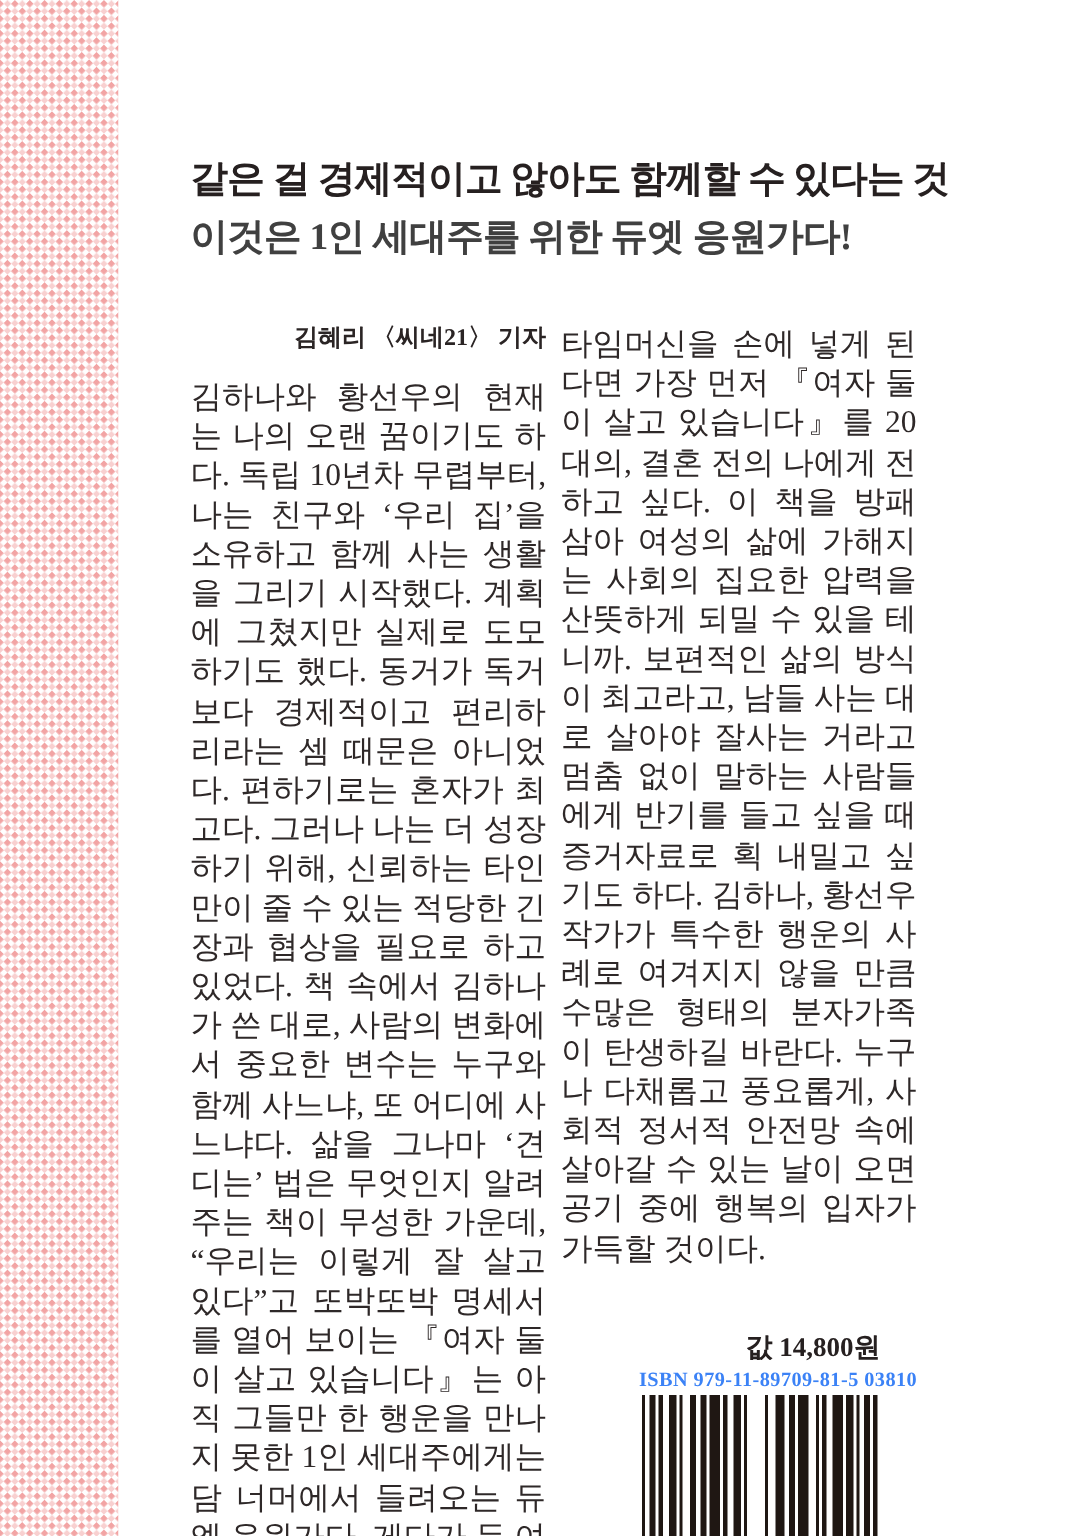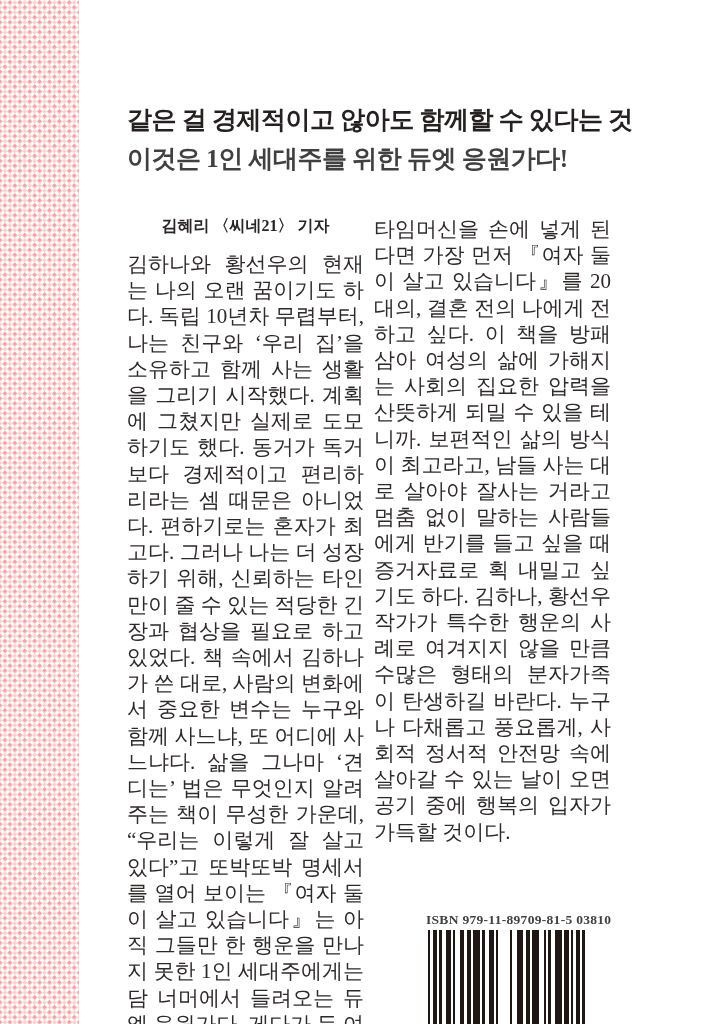--- a/index.html
+++ b/index.html
@@ -33,21 +33,21 @@
   .headline .line2 { color: #f29a9c; }
   .columns {
     position: absolute;
     left: 127px; top: 216px;
     width: 484px;
     display: flex;
     gap: 10px;
   }
   .column { width: 237px; }
   .col-header {
-    text-align: center;
+    text-align: right;
     font-weight: 700;
     font-size: 16px;
     line-height: 20px;
     margin-bottom: 15px;
     color: #2a2424;
     white-space: nowrap;
   }
   .col-body {
     font-size: 21px;
     line-height: 26.2px;
@@ -70,21 +70,21 @@
   .isbn {
     position: absolute;
     top: 911px;
     left: 426px;
     width: 161px;
     text-align: center;
     font-weight: 700;
     font-size: 13.5px;
     line-height: 17px;
     letter-spacing: 0.3px;
-    color: #404040;
+    color: #3b82f6;
     white-space: nowrap;
   }
   .barcode {
     position: absolute;
     top: 930px;
     left: 428px;
     width: 157px;
     height: 94px;
     display: flex;
     align-items: stretch;
@@ -115,20 +115,21 @@
   <div class="columns">
     <div class="column">
       <div class="col-header">김혜리 〈씨네21〉 기자</div>
       <div class="col-body">김하나와 황선우의 현재는 나의 오랜 꿈이기도 하다. 독립 10년차 무렵부터, 나는 친구와 ‘우리 집’을 소유하고 함께 사는 생활을 그리기 시작했다. 계획에 그쳤지만 실제로 도모하기도 했다. 동거가 독거보다 경제적이고 편리하리라는 셈 때문은 아니었다. 편하기로는 혼자가 최고다. 그러나 나는 더 성장하기 위해, 신뢰하는 타인만이 줄 수 있는 적당한 긴장과 협상을 필요로 하고 있었다. 책 속에서 김하나가 쓴 대로, 사람의 변화에서 중요한 변수는 누구와 함께 사느냐, 또 어디에 사느냐다. 삶을 그나마 ‘견디는’ 법은 무엇인지 알려주는 책이 무성한 가운데, “우리는 이렇게 잘 살고 있다”고 또박또박 명세서를 열어 보이는 『여자 둘이 살고 있습니다』는 아직 그들만 한 행운을 만나지 못한 1인 세대주에게는 담 너머에서 들려오는 듀엣 응원가다. 게다가 두 여자의 목소리는 얼마나 다부지고 청량한가.</div>
     </div>
     <div class="column">
       <div class="col-body">타임머신을 손에 넣게 된다면 가장 먼저 『여자 둘이 살고 있습니다』를 20대의, 결혼 전의 나에게 전하고 싶다. 이 책을 방패 삼아 여성의 삶에 가해지는 사회의 집요한 압력을 산뜻하게 되밀 수 있을 테니까. 보편적인 삶의 방식이 최고라고, 남들 사는 대로 살아야 잘사는 거라고 멈춤 없이 말하는 사람들에게 반기를 들고 싶을 때 증거자료로 획 내밀고 싶기도 하다. 김하나, 황선우 작가가 특수한 행운의 사례로 여겨지지 않을 만큼 수많은 형태의 분자가족이 탄생하길 바란다. 누구나 다채롭고 풍요롭게, 사회적 정서적 안전망 속에 살아갈 수 있는 날이 오면 공기 중에 행복의 입자가 가득할 것이다.</div>
     </div>
   </div>
 
+  <div class="price">값 14,800원</div>
   <div class="isbn">ISBN 979-11-89709-81-5 03810</div>
   <div class="barcode">
       <div class="bar" style="width: 2.27536px; background: rgb(31, 23, 19);"></div>
       <div class="bar" style="width: 2.27536px;"></div>
       <div class="bar" style="width: 4.55072px; background: rgb(31, 23, 19);"></div>
       <div class="bar" style="width: 2.27536px;"></div>
       <div class="bar" style="width: 2.27536px; background: rgb(31, 23, 19);"></div>
       <div class="bar" style="width: 4.55072px;"></div>
       <div class="bar" style="width: 4.55072px; background: rgb(31, 23, 19);"></div>
       <div class="bar" style="width: 2.27536px;"></div>

